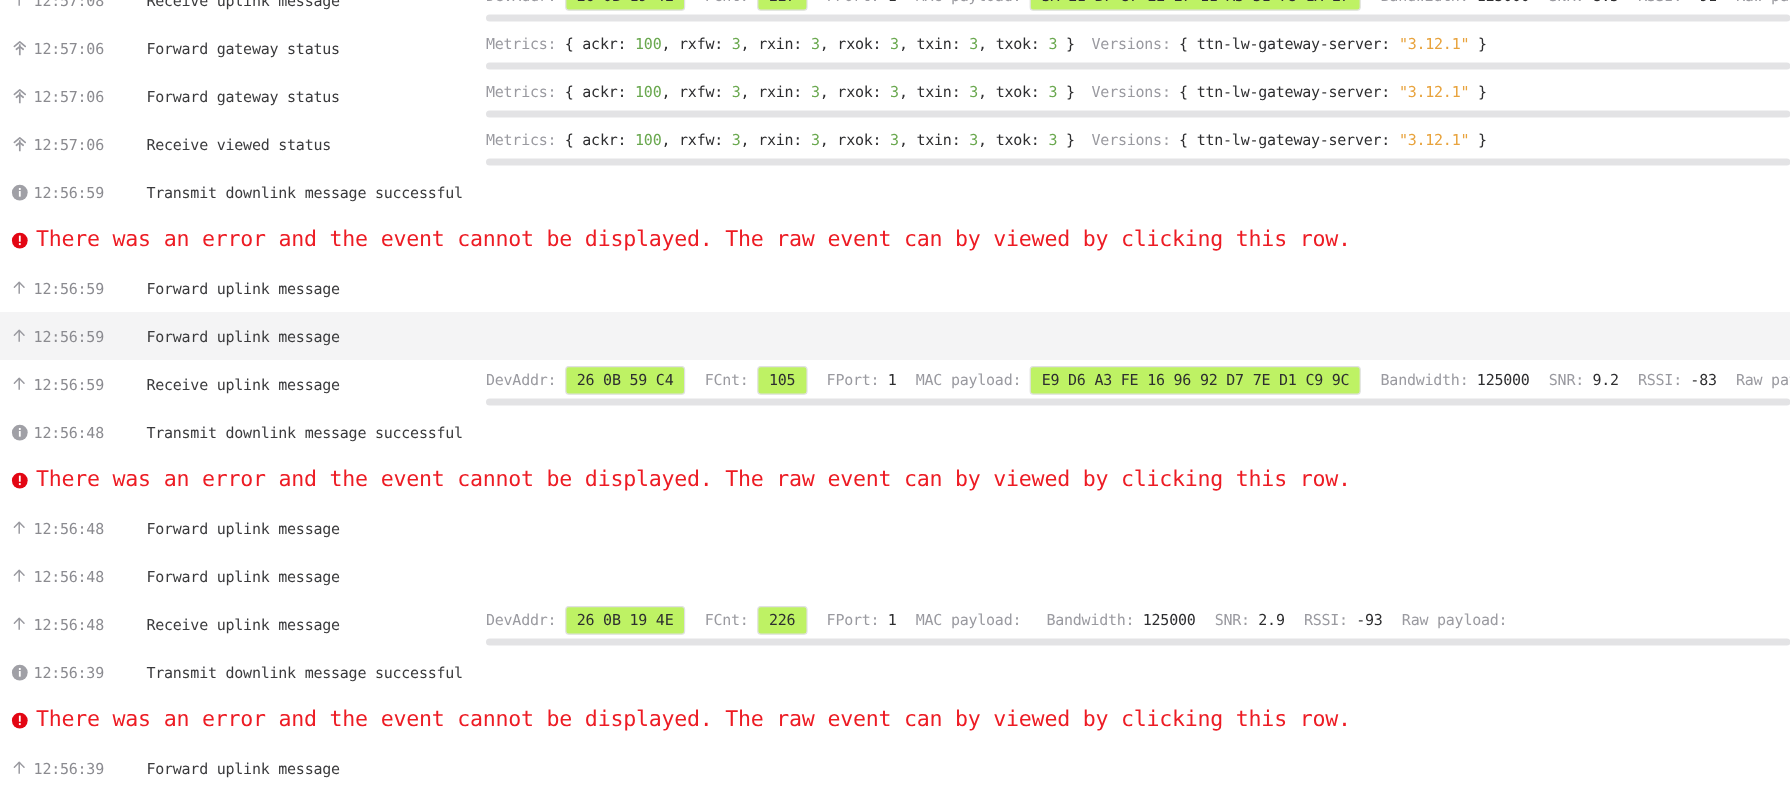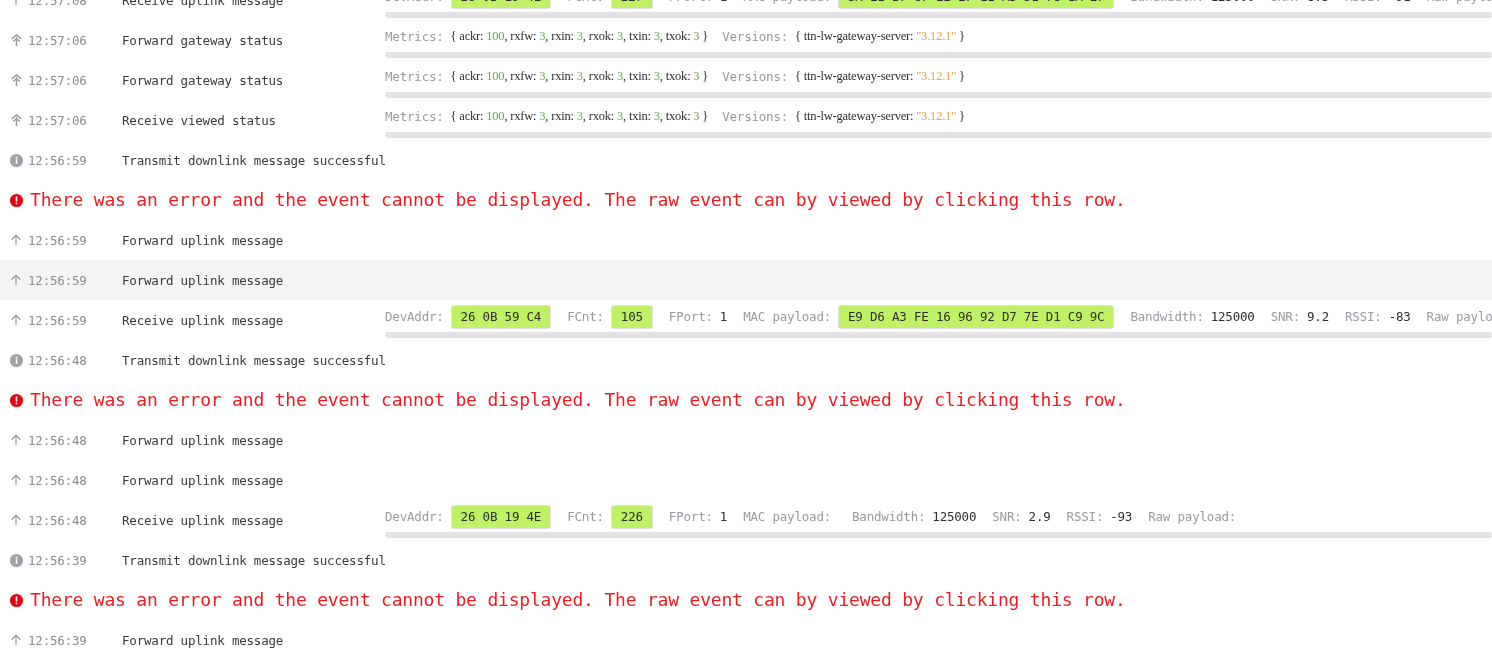--- a/index.html
+++ b/index.html
@@ -70,20 +70,21 @@
   }
   .error-row .row-left { flex: 0 0 auto; width: auto; }
 
   
   .row-detail {
     position: relative;
     flex: 1 1 auto;
     height: 40px;
     overflow: hidden;
     padding-top: 0px;
+    margin-left: 20px;
   }
   .detail-inner {
     display: flex;
     align-items: center;
     height: 33px;
     white-space: nowrap;
     font-size: 12.5px;
     letter-spacing: -0.2px;
   }
   .scroll-track {
@@ -105,21 +106,21 @@
     line-height: 14px;
     margin-right: 16px;
   }
   .inline-val { color: #2e2e30; margin-right: 16px; }
   .gap { display: inline-block; width: 14px; }
 
   .json-brace { color: #2e2e30; }
   .json-key   { color: #2e2e30; }
   .json-num   { color: #6aa84f; }
   .json-str   { color: #e8a33d; }
-  .metrics-seg { color: #2e2e30; margin-right: 0; font-family: Liberation Serif, serif; }
+  .metrics-seg { color: #2e2e30; margin-right: 0; }
 </style>
 </head>
 <body>
 
 <div class="event-table" id="table" style="margin-top: -20px;">
     <div class="event-row">
       <div class="row-left">
         <span class="icon-cell">
           <svg class="icon-svg" width="14" height="14" viewBox="0 0 16 16">
             <path d="M8 2.5 L8 13.5" stroke="#9a9aa0" stroke-width="1.4" fill="none"></path>

